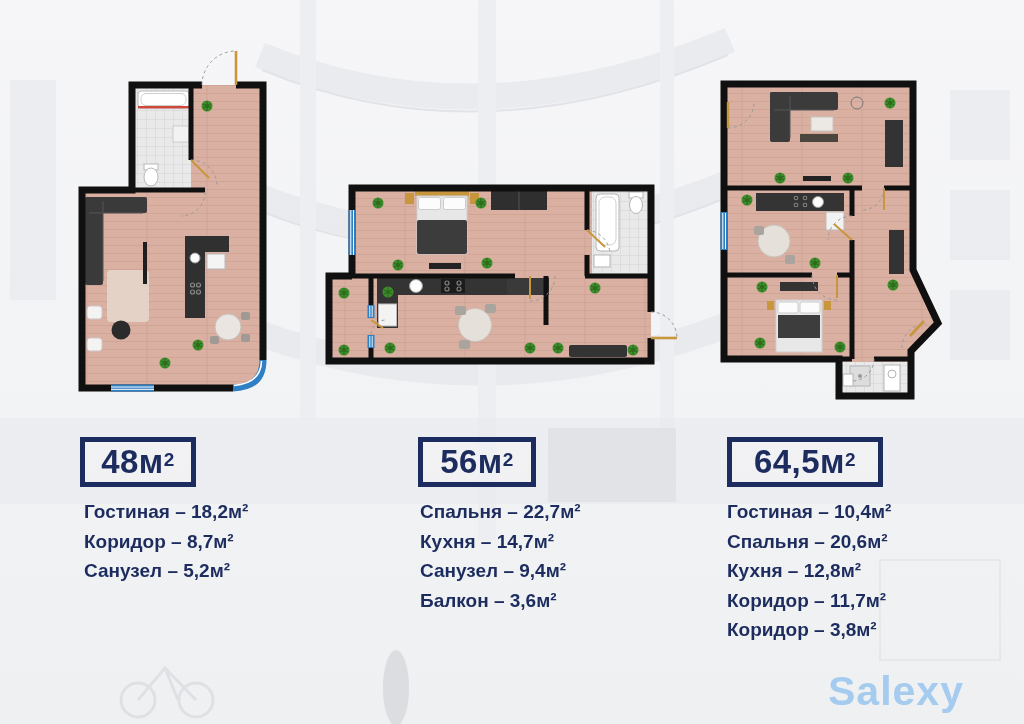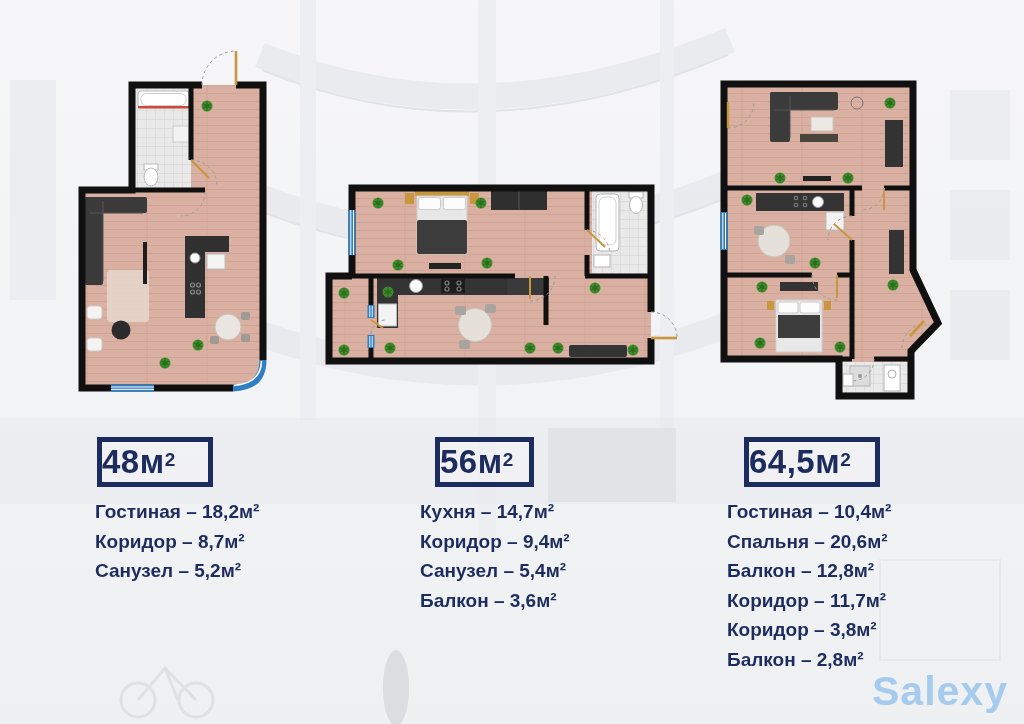--- a/index.html
+++ b/index.html
@@ -5,30 +5,29 @@
   html,body{margin:0;padding:0;background:#dfe1e5;}
   .stage{
     position:relative;width:1024px;height:724px;overflow:hidden;
     background:linear-gradient(180deg,#f6f6f8 0%,#f2f3f5 55%,#eef0f2 100%);
     font-family:"Liberation Sans","DejaVu Sans",sans-serif;
   }
   .bg-svg{position:absolute;left:0;top:0;}
   .plan-svg{position:absolute;}
   .badge{
     position:absolute;top:437px;height:50px;box-sizing:border-box;
-    border:5px solid #1d2c5e;display:flex;align-items:center;
+    border:5px solid #1d2c5e;display:flex;align-items:center;justify-content:center;
     color:#1d2c5e;font-weight:700;font-size:33px;letter-spacing:.5px;
     background:rgba(255,255,255,.25);
-    margin-left:17px;
   }
   .badge sup{font-size:19px;position:relative;top:-2px;font-weight:700;}
   .room-list{position:absolute;top:497px;color:#1d2c5e;font-weight:700;font-size:19px;line-height:29.6px;}
   .room-line{white-space:nowrap;}
   .logo{
-    position:absolute;left:872px;top:668px;color:#a5cbee;font-weight:700;
+    position:absolute;left:828px;top:668px;color:#a5cbee;font-weight:700;
     font-size:41px;letter-spacing:1px;
   }
 </style>
 </head>
 <body>
 
 <div class="stage">
 
   <svg class="bg-svg" width="1024" height="724" viewBox="0 0 1024 724">
     <g stroke="#e9eaee" fill="none" opacity="0.9">
@@ -309,44 +308,43 @@
       <use href="#pl3" x="48" y="265"></use>
         <use href="#pl3" x="178" y="25"></use>
       <use href="#pl3" x="181" y="207"></use>
     </g>
   </svg>
 
   <div class="badge" style="left:80px;width:116px">
     <span>48м</span>
       <sup>2</sup>
   </div>
-  <div class="badge" style="left:418px;width:99px">
+  <div class="badge" style="left:418px;width:118px">
     <span>56м</span>
       <sup>2</sup>
   </div>
-  <div class="badge" style="left:727px;width:136px">
+  <div class="badge" style="left:727px;width:156px">
     <span>64,5м</span>
       <sup>2</sup>
   </div>
 
-  <div class="room-list" style="left:95px">
+  <div class="room-list" style="left:84px">
     <div class="room-line">Гостиная – 18,2м²</div>
     <div class="room-line">Коридор – 8,7м²</div>
     <div class="room-line">Санузел – 5,2м²</div>
   </div>
   <div class="room-list" style="left:420px">
+    <div class="room-line">Спальня – 22,7м²</div>
     <div class="room-line">Кухня – 14,7м²</div>
-    <div class="room-line">Коридор – 9,4м²</div>
-    <div class="room-line">Санузел – 5,4м²</div>
+    <div class="room-line">Санузел – 9,4м²</div>
     <div class="room-line">Балкон – 3,6м²</div>
   </div>
   <div class="room-list" style="left:727px">
     <div class="room-line">Гостиная – 10,4м²</div>
     <div class="room-line">Спальня – 20,6м²</div>
-    <div class="room-line">Балкон – 12,8м²</div>
+    <div class="room-line">Кухня – 12,8м²</div>
     <div class="room-line">Коридор – 11,7м²</div>
     <div class="room-line">Коридор – 3,8м²</div>
-    <div class="room-line">Балкон – 2,8м²</div>
   </div>
 
   <div class="logo">Salexy</div>
 
 </div>
 
 </body></html>

